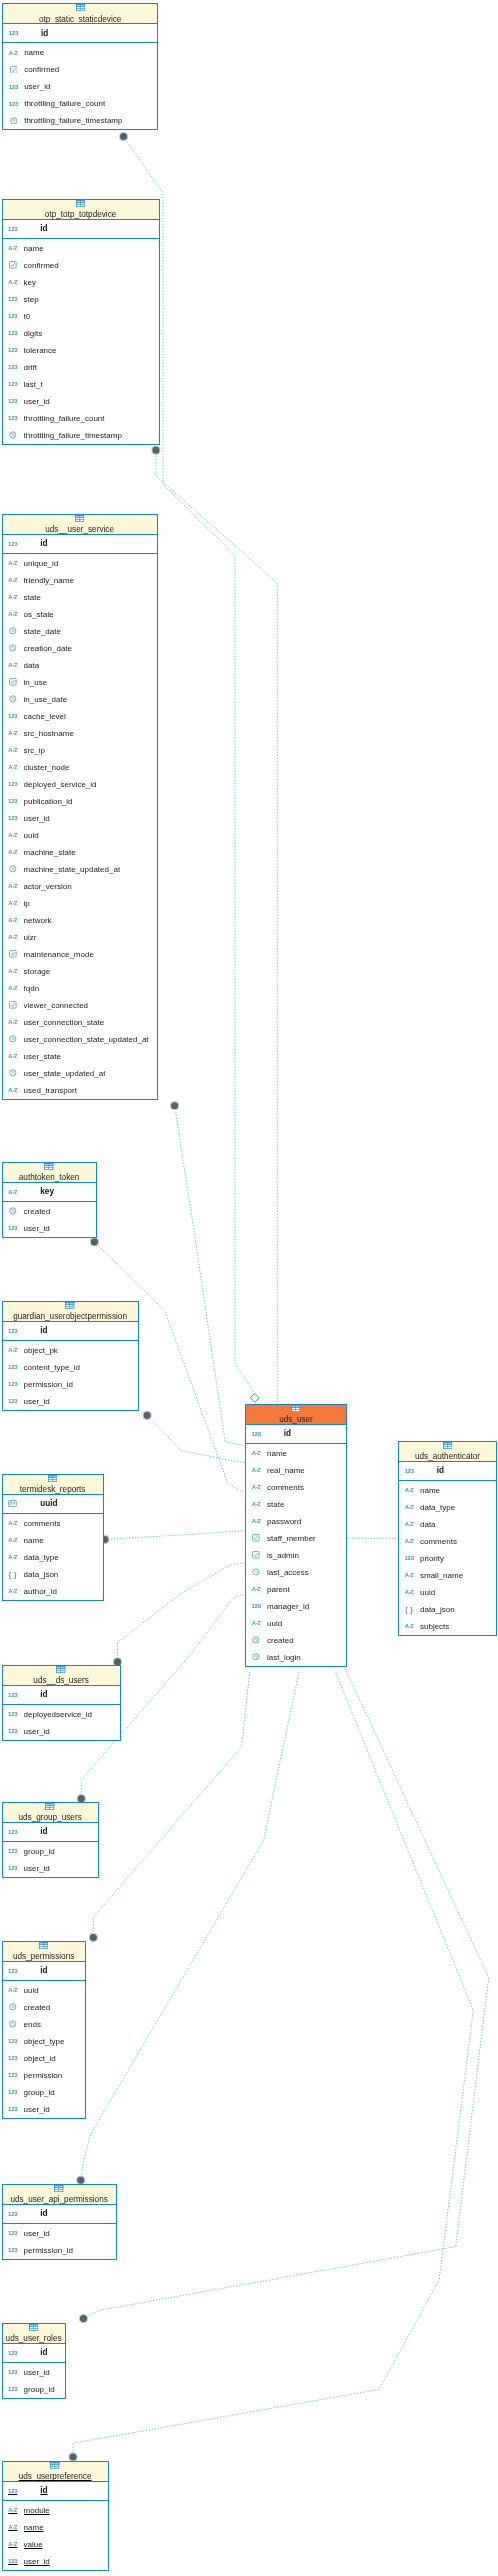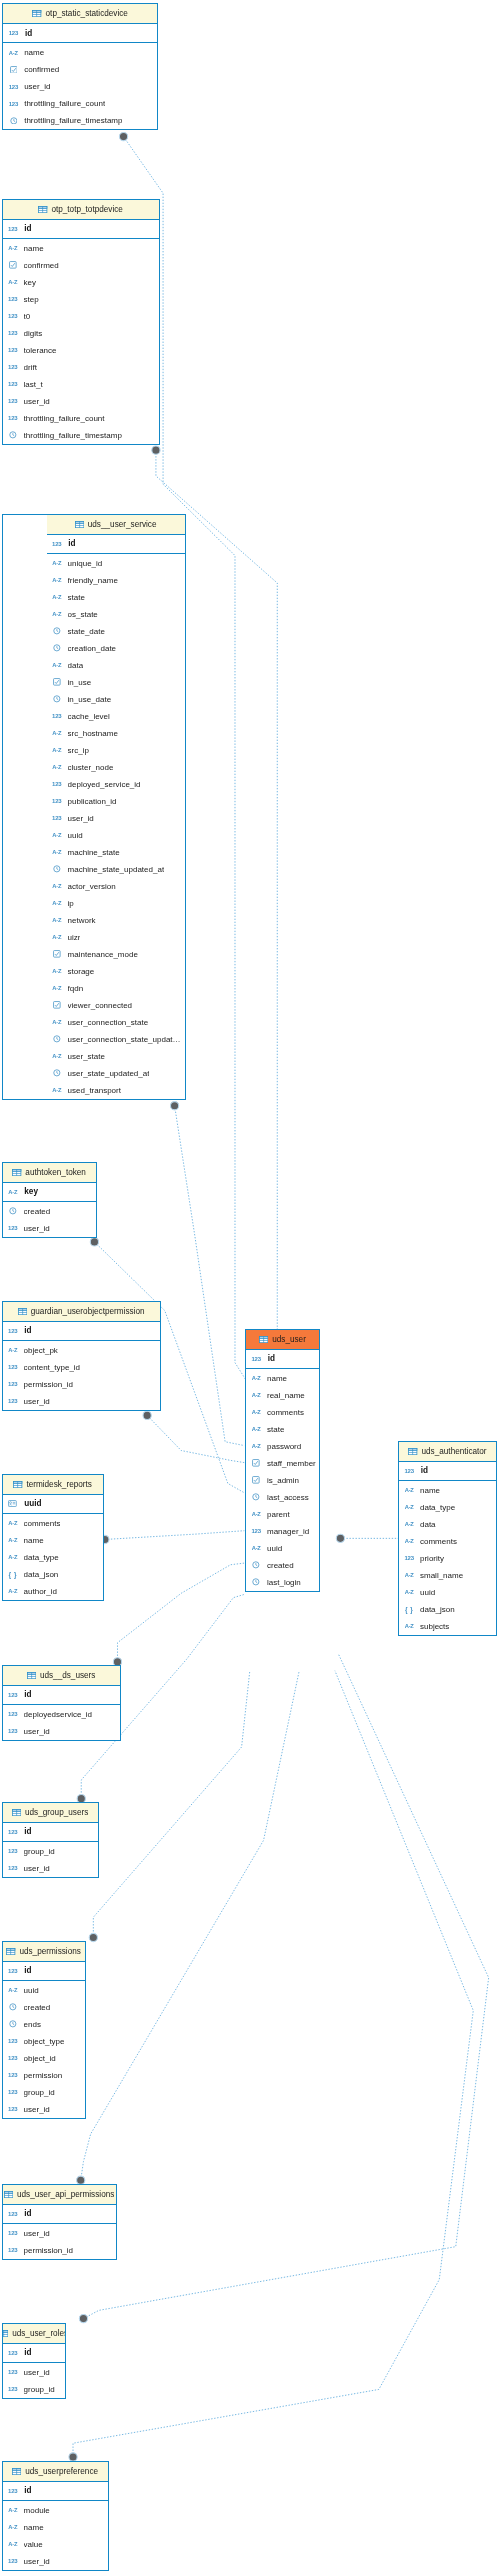--- a/index.html
+++ b/index.html
@@ -8,25 +8,25 @@
     font-family:"Liberation Sans",sans-serif;overflow:hidden;
   }
   #wires{position:absolute;left:0;top:0;z-index:1;}
   .ertable{
     position:absolute;z-index:2;background:#ffffff;
     border:1.6px solid #1187c7;box-sizing:border-box;
   }
   .hdr{
     height:20px;display:flex;align-items:center;justify-content:center;gap:3.8px;
     background:#fbf8da;border-bottom:1.1px solid #1187c7;box-sizing:border-box;
-    font-size:8.2px;color:#1c1c1c;white-space:nowrap;overflow:hidden;
+    font-size:8.2px;color:#1c1c1c;white-space:nowrap;overflow:hidden;flex-direction:column;
   }
   .hdr.orange{background:#f5793b;}
   .pkrow{
-    height:18.7px;display:flex;align-items:center;gap:4px;padding-left:2.7px;
+    height:18.7px;display:flex;align-items:center;gap:20px;padding-left:2.7px;
     border-bottom:1.1px solid #1187c7;box-sizing:border-box;
     font-size:8.2px;font-weight:bold;color:#111;white-space:nowrap;overflow:hidden;
   }
   .colrow{
     height:17px;display:flex;align-items:center;gap:3.3px;padding-left:2.7px;
     font-size:8px;color:#222;box-sizing:border-box;white-space:nowrap;overflow:hidden;
   }
   .cols{padding-top:1.1px;}
   .ic{width:15px;flex:none;display:flex;align-items:center;justify-content:center;}
   .tx{color:#4392c6;font-weight:bold;font-size:6px;letter-spacing:-0.2px;}
@@ -214,21 +214,21 @@
           <span class="ic">
             <svg width="7.7" height="7.7" viewBox="0 0 14 14">
               <circle cx="7" cy="7" r="5.6" fill="none" stroke="#4392c6" stroke-width="1.4"></circle>
               <path d="M7 3.8 L7 7 L9.4 8.6" fill="none" stroke="#4392c6" stroke-width="1.3"></path>
             </svg>
           </span>
           <span class="lbl">throttling_failure_timestamp</span>
         </div>
       </div>
     </div>
-    <div class="ertable" style="left: 1.6px; top: 514px; width: 184px; padding-left: 44px;">
+    <div class="ertable" style="left: 1.6px; top: 514px; width: 156px;">
       <div class="hdr">
         <span style="display: flex;">
           <svg width="9.3" height="7.1" viewBox="0 0 17 13">
             <rect x="0.7" y="0.7" width="15.6" height="11.6" fill="#ffffff" stroke="#2e8fc8" stroke-width="1.4"></rect>
             <rect x="0.7" y="0.7" width="15.6" height="3.8" fill="#aed2ea" stroke="#2e8fc8" stroke-width="1.4"></rect>
             <path d="M8.5 0.7 V12.3 M0.7 8.2 H16.3" stroke="#2e8fc8" stroke-width="1.2" fill="none"></path>
           </svg>
         </span>
         <span>uds__user_service</span>
       </div>
@@ -488,21 +488,21 @@
           <span class="lbl">created</span>
         </div>
         <div class="colrow">
           <span class="ic">
             <span class="tx">123</span>
           </span>
           <span class="lbl">user_id</span>
         </div>
       </div>
     </div>
-    <div class="ertable" style="left: 1.6px; top: 1301px; width: 159px;">
+    <div class="ertable" style="left: 1.6px; top: 1301px; width: 137px;">
       <div class="hdr">
         <span style="display: flex;">
           <svg width="9.3" height="7.1" viewBox="0 0 17 13">
             <rect x="0.7" y="0.7" width="15.6" height="11.6" fill="#ffffff" stroke="#2e8fc8" stroke-width="1.4"></rect>
             <rect x="0.7" y="0.7" width="15.6" height="3.8" fill="#aed2ea" stroke="#2e8fc8" stroke-width="1.4"></rect>
             <path d="M8.5 0.7 V12.3 M0.7 8.2 H16.3" stroke="#2e8fc8" stroke-width="1.2" fill="none"></path>
           </svg>
         </span>
         <span>guardian_userobjectpermission</span>
       </div>
@@ -789,21 +789,21 @@
           <span class="lbl">user_id</span>
         </div>
         <div class="colrow">
           <span class="ic">
             <span class="tx">123</span>
           </span>
           <span class="lbl">group_id</span>
         </div>
       </div>
     </div>
-    <div class="ertable" style="left: 1.6px; top: 2461px; width: 107px;">
+    <div class="ertable" style="left: 1.6px; top: 2461px; width: 107px; text-decoration: underline;">
       <div class="hdr">
         <span style="display: flex;">
           <svg width="9.3" height="7.1" viewBox="0 0 17 13">
             <rect x="0.7" y="0.7" width="15.6" height="11.6" fill="#ffffff" stroke="#2e8fc8" stroke-width="1.4"></rect>
             <rect x="0.7" y="0.7" width="15.6" height="3.8" fill="#aed2ea" stroke="#2e8fc8" stroke-width="1.4"></rect>
             <path d="M8.5 0.7 V12.3 M0.7 8.2 H16.3" stroke="#2e8fc8" stroke-width="1.2" fill="none"></path>
           </svg>
         </span>
         <span>uds_userpreference</span>
       </div>
@@ -833,21 +833,21 @@
           <span class="lbl">value</span>
         </div>
         <div class="colrow">
           <span class="ic">
             <span class="tx">123</span>
           </span>
           <span class="lbl">user_id</span>
         </div>
       </div>
     </div>
-    <div class="ertable" style="left: 245px; top: 1329px; width: 75px;">
+    <div class="ertable" style="left: 245px; top: 1404px; width: 102px;">
       <div class="hdr orange">
         <span style="display: flex;">
           <svg width="9.3" height="7.1" viewBox="0 0 17 13">
             <rect x="0.7" y="0.7" width="15.6" height="11.6" fill="#ffffff" stroke="#2e8fc8" stroke-width="1.4"></rect>
             <rect x="0.7" y="0.7" width="15.6" height="3.8" fill="#aed2ea" stroke="#2e8fc8" stroke-width="1.4"></rect>
             <path d="M8.5 0.7 V12.3 M0.7 8.2 H16.3" stroke="#2e8fc8" stroke-width="1.2" fill="none"></path>
           </svg>
         </span>
         <span>uds_user</span>
       </div>

